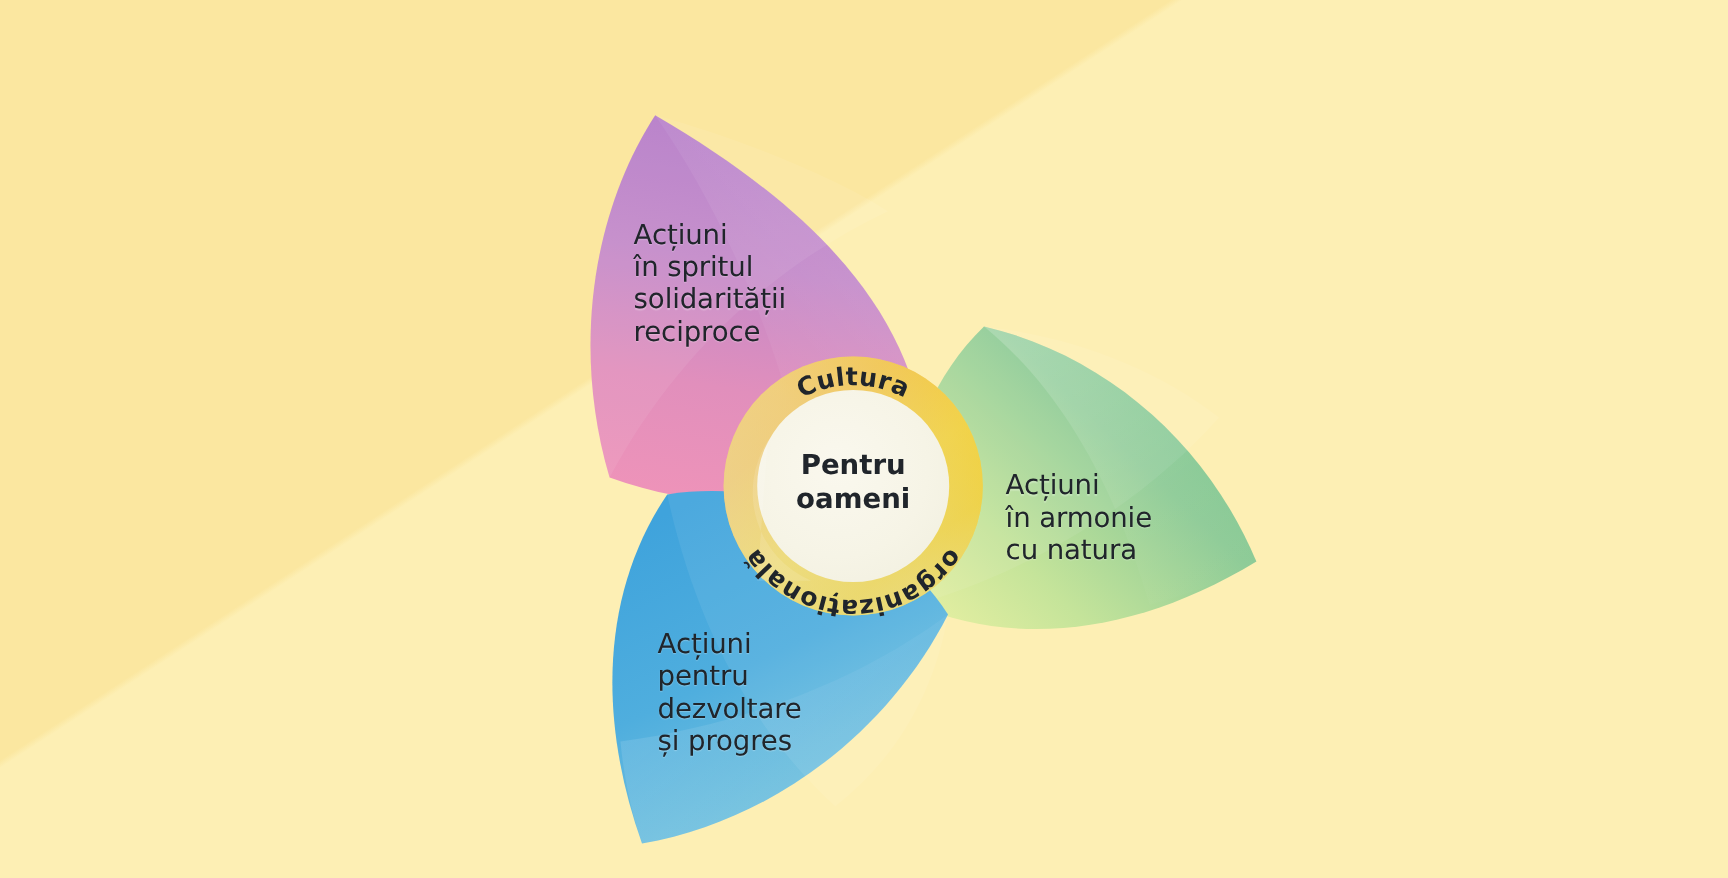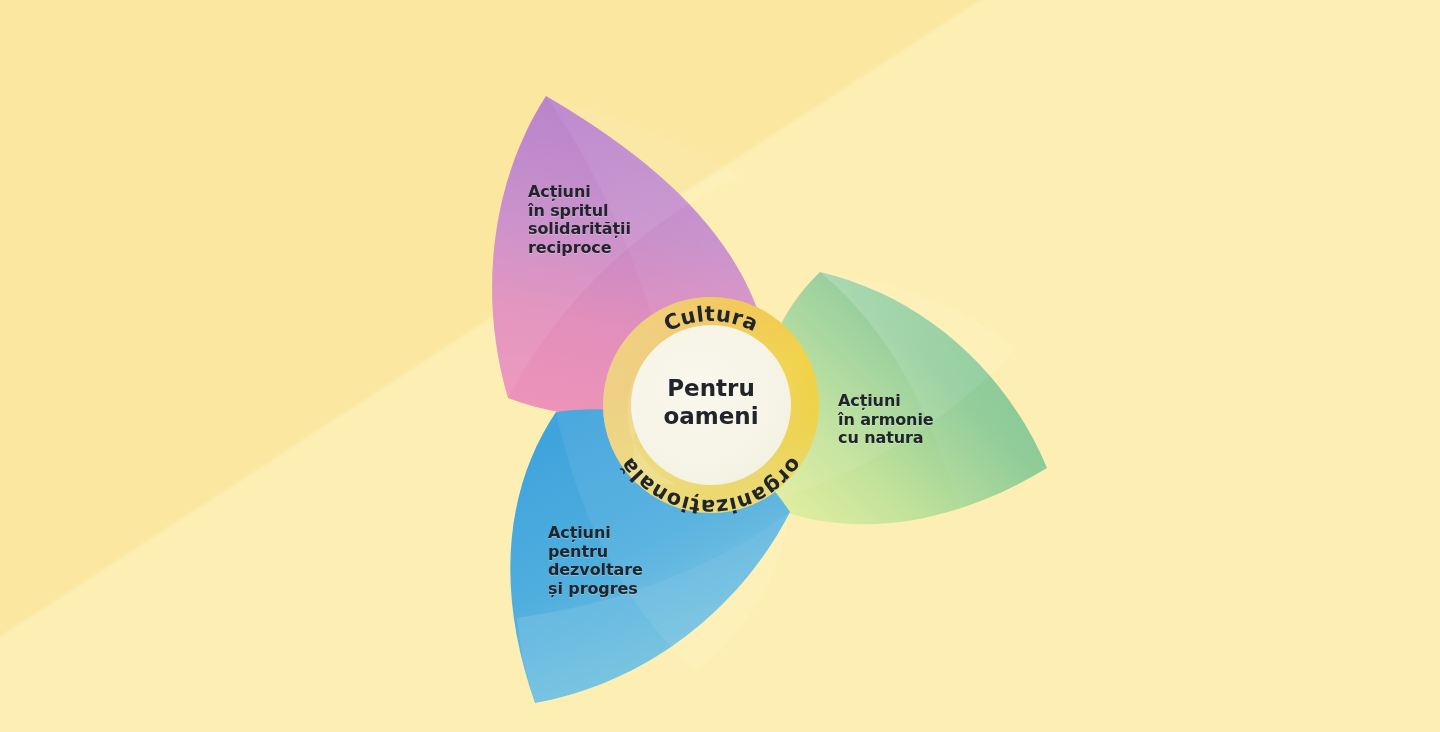--- a/index.html
+++ b/index.html
@@ -28,22 +28,22 @@
     position: absolute;
     left: 0;
     top: 0;
     width: 1440px;
     height: 732px;
   }
   .petal-label {
     position: absolute;
     color: #20252B;
     font-family: "DejaVu Sans", sans-serif;
-    font-weight: bold;
-    font-size: 16px;
+    font-weight: normal;
+    font-size: 23px;
     line-height: 1.17;
     letter-spacing: -0.1px;
     white-space: pre;
     text-shadow: 0 1px 1px rgba(255,255,255,0.28);
   }
   #label-purple { left: 528px; top: 183px; }
   #label-green  { left: 838px; top: 392px; }
   #label-blue   { left: 548px; top: 524px; }
 
   #center-label {

